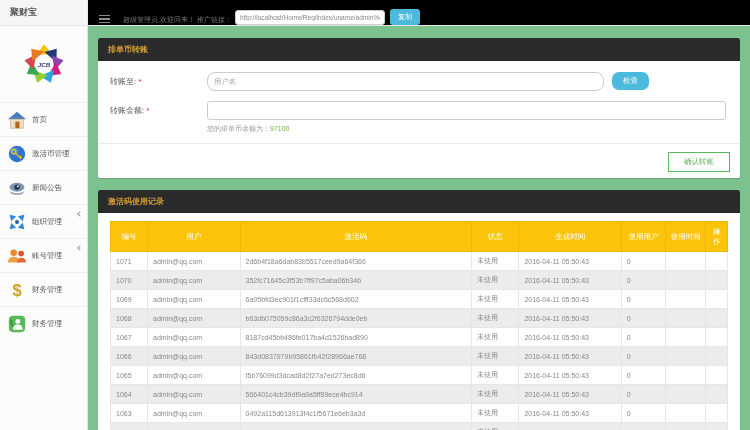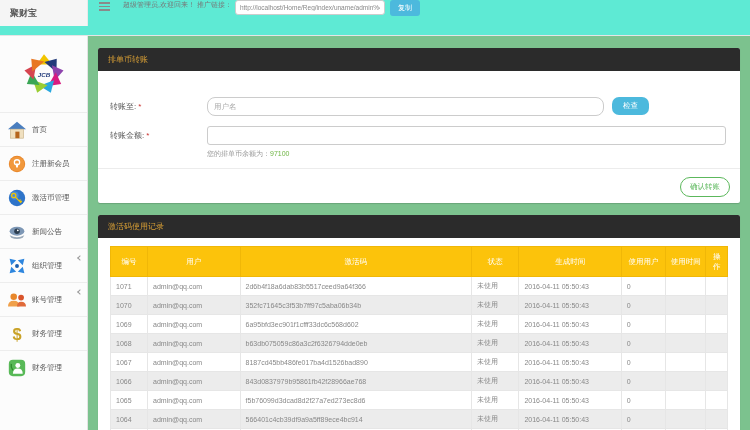--- a/index.html
+++ b/index.html
@@ -1,21 +1,21 @@
 <!DOCTYPE html>
 <html style="--green_bg: #7cc28e; --panel_header_bg: #2b2b2b; --panel_header_text: #d89f35; --table_header_bg: #fcc30b; --info_button: #4cb9dd; --success: #5cb85c; --link: #4d90c2; --balance_value: #6fb544;"><head>
 <meta charset="utf-8">
 <style>
   * { margin:0; padding:0; box-sizing:border-box; }
   html,body { width:750px; height:430px; overflow:hidden;
     font-family:"Liberation Sans","DejaVu Sans",sans-serif; background:#fff; }
 
   
-  .topbar { height:36px; display:flex; align-items:flex-start;
-    background:#5eead4; border-bottom:1px solid #e5e5e5; }
+  .topbar { height:26px; display:flex; align-items:flex-end;
+    background:#000000; border-bottom:1px solid #e5e5e5; }
   .brand { width:88px; height:26px; line-height:26px; padding-left:10px;
     font-size:9px; font-weight:bold; color:#555; border-right:1px solid #e9e9e9; background:#f5f5f5; }
   .hamburger { margin-left:11px; width:11px; cursor:pointer; }
   .hamburger i { display:block; height:1.5px; background:#8a8a8a; margin:2px 0; }
   .welcome { margin-left:13px; font-size:7px; color:#777; white-space:nowrap; }
   .promo-label { font-size:7px; color:#777; margin-left:2px; }
   .url-input { margin-left:3px; width:150px; height:15px; border:1px solid #ccc;
     border-radius:3px; font-size:6.5px; color:#888; padding:0 4px; background:#fff; }
   .copy-btn { margin-left:5px; background:var(--info_button); color:#fff; border:none;
     border-radius:3px; font-size:7px; padding:3px 8px; cursor:pointer; }
@@ -29,39 +29,39 @@
   .menu-item span.lbl { font-size:7.5px; color:#555; white-space:nowrap; }
   .chev { position:absolute; right:5px; top:7px; width:4px; height:4px;
     border-left:1px solid #999; border-bottom:1px solid #999; transform:rotate(45deg); }
 
   .main { flex:1; background:var(--green_bg); padding:12px 10px 0 10px; overflow:hidden; }
 
   
   .panel { background:#fff; border-radius:2px; margin-bottom:12px;
     box-shadow:0 1px 1px rgba(0,0,0,.15); }
   .panel-hd { background:var(--panel_header_bg); color:var(--panel_header_text);
-    font-size:8px; font-weight:normal; padding:6px 10px; border-radius:2px 2px 0 0; }
-
-  
-  .form-body { padding:26px 12px 3px 12px; }
+    font-size:8px; font-weight:bold; padding:6px 10px; border-radius:2px 2px 0 0; }
+
+  
+  .form-body { padding:11px 12px 3px 12px; }
   .frow { display:flex; align-items:flex-start; margin-bottom:10px; }
   .flabel { width:97px; font-size:8px; color:#555; padding-top:4px; }
   .req { color:#c9302c; margin-left:2px; font-size:8px; }
   .tinput { height:19px; border:1px solid #ccc; border-radius:3px; font-size:7.5px;
     color:#555; padding:0 6px; }
   .tinput::placeholder { color:#aaa; }
   .to-input { width:397px;border-radius:8px; }
   .amount-input { flex:1; margin-right:2px; }
   .check-btn { margin-left:8px; background:var(--info_button); color:#fff; border:none;
     border-radius:7px; font-size:7.5px; padding:4px 11px; cursor:pointer; }
   .hint { margin-left:97px; margin-top:-6px; font-size:7px; color:#999; padding-bottom:6px; }
   .hint b { color:var(--balance_value); font-weight:normal; }
   .form-ft { border-top:1px solid #ececec; padding:6px 10px; text-align:right; }
   .confirm-btn { background:#fff; border:1px solid var(--success); color:var(--success);
-    font-size:7.5px; padding:4px 9px; border-radius:10px; cursor:pointer; }
+    font-size:7.5px; padding:4px 15px; border-radius:0; cursor:pointer; }
 
   
   .tbl-body { padding:8px 12px 4px 12px; }
   table { width:100%; border-collapse:collapse; table-layout:fixed; }
   th { background:var(--table_header_bg); color:#fff; font-size:7.5px; font-weight:normal;
     padding:4.5px 3px; text-align:center; border:1px solid #f0b707; }
   td { font-size:7px; color:#888; padding:4px 5px; border:1px solid #e6e6e6;
     text-align:left; overflow:hidden; white-space:nowrap; }
   tbody tr:nth-child(even) { background:#ececec; }
   col.c-id{width:6%} col.c-user{width:15%} col.c-code{width:37.5%} col.c-status{width:7.7%}
@@ -107,29 +107,20 @@
 
     <div class="menu-item">
       <svg width="20" height="18" viewBox="0 0 24 22">
         <polygon points="12,1 23,10 1,10" fill="#4a7ebf"></polygon>
         <rect x="4" y="10" width="16" height="11" fill="#f0e0c0" stroke="#c9b288" stroke-width="0.8"></rect>
         <rect x="10" y="13" width="5" height="8" fill="#b5651d"></rect>
       </svg>
       <span class="lbl">首页</span>
     </div>
 
-    <div class="menu-item">
-      <svg width="20" height="18" viewBox="0 0 24 22">
-        <circle cx="12" cy="11" r="10" fill="#e8872b"></circle>
-        <circle cx="12" cy="11" r="9" fill="#f6a348" opacity="0.6"></circle>
-        <circle cx="12" cy="9" r="3.2" fill="none" stroke="#fff" stroke-width="1.6"></circle>
-        <rect x="10.8" y="10" width="2.4" height="5.5" rx="1" fill="#fff"></rect>
-      </svg>
-      <span class="lbl">注册新会员</span>
-    </div>
 
     <div class="menu-item">
       <svg width="20" height="18" viewBox="0 0 24 22">
         <circle cx="12" cy="11" r="10" fill="#2f74c9"></circle>
         <circle cx="9" cy="8" r="5" fill="#5a96dd" opacity="0.7"></circle>
         <circle cx="8" cy="8" r="2.6" fill="none" stroke="#f2c500" stroke-width="1.5"></circle>
         <path d="M10 10 L17 17 M14.5 14.5 L16.5 13 M16 16 L18 14.8" stroke="#f2c500" stroke-width="1.5" fill="none"></path>
       </svg>
       <span class="lbl">激活币管理</span>
     </div>

